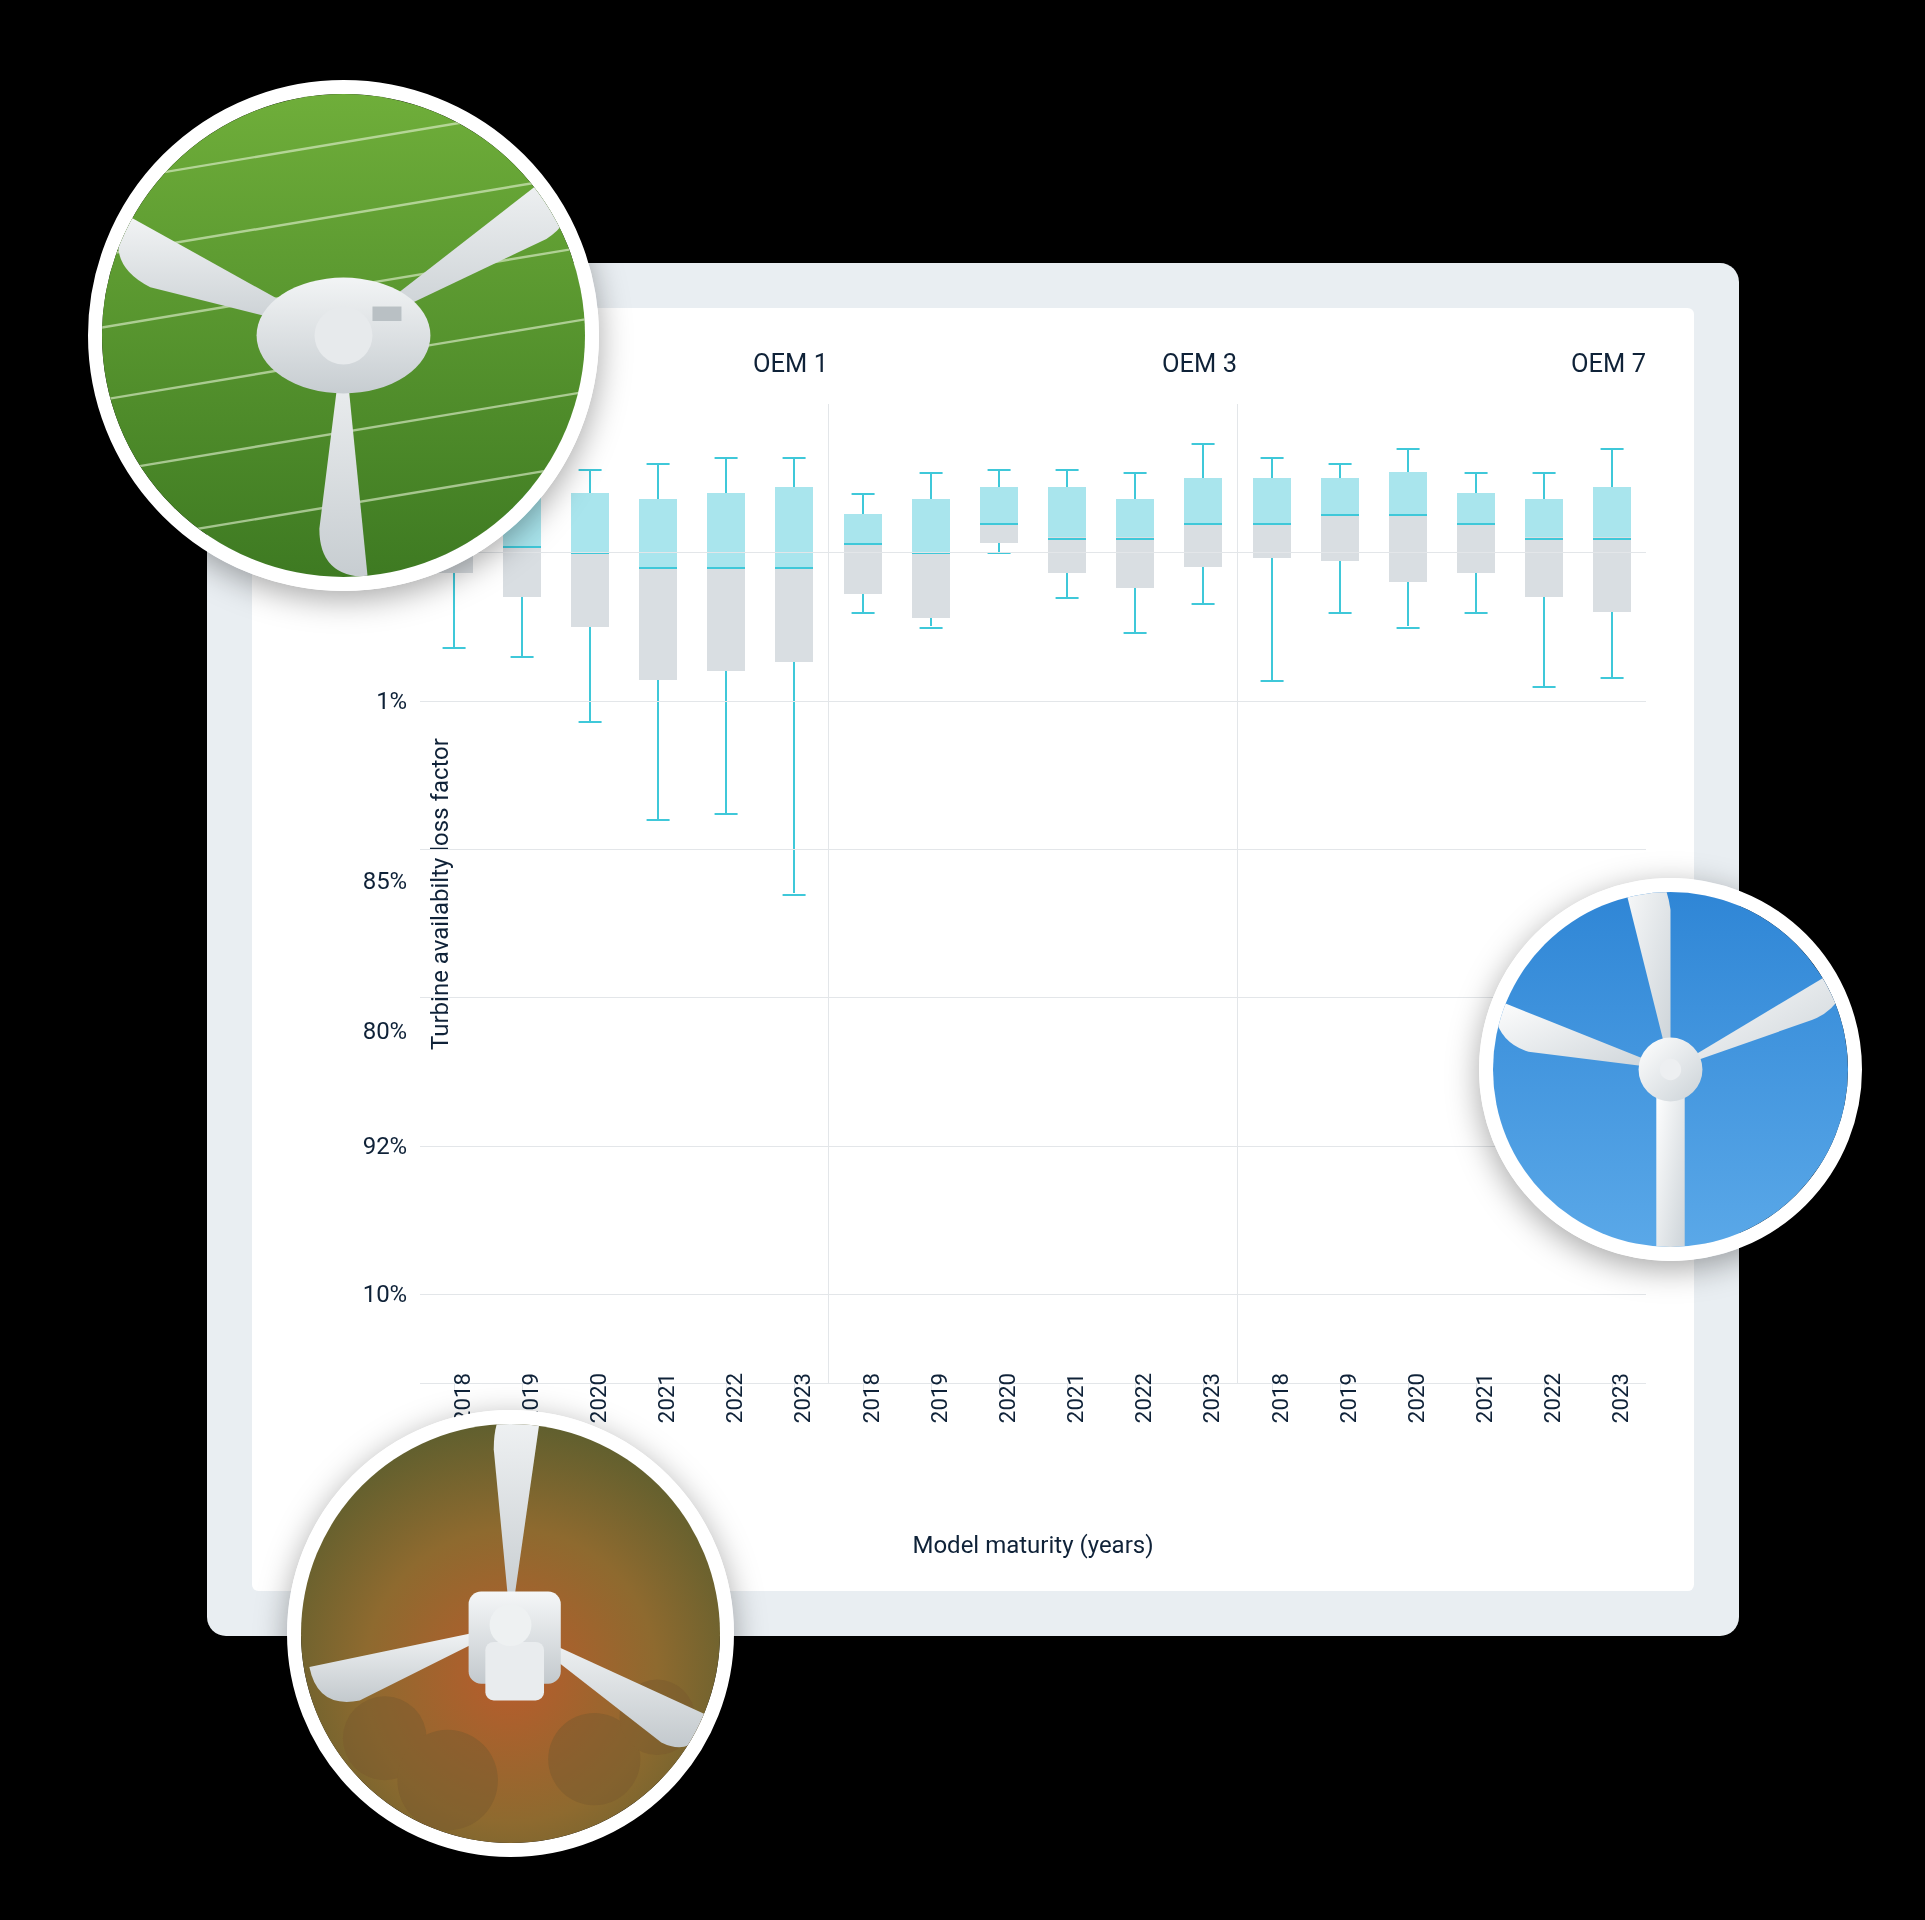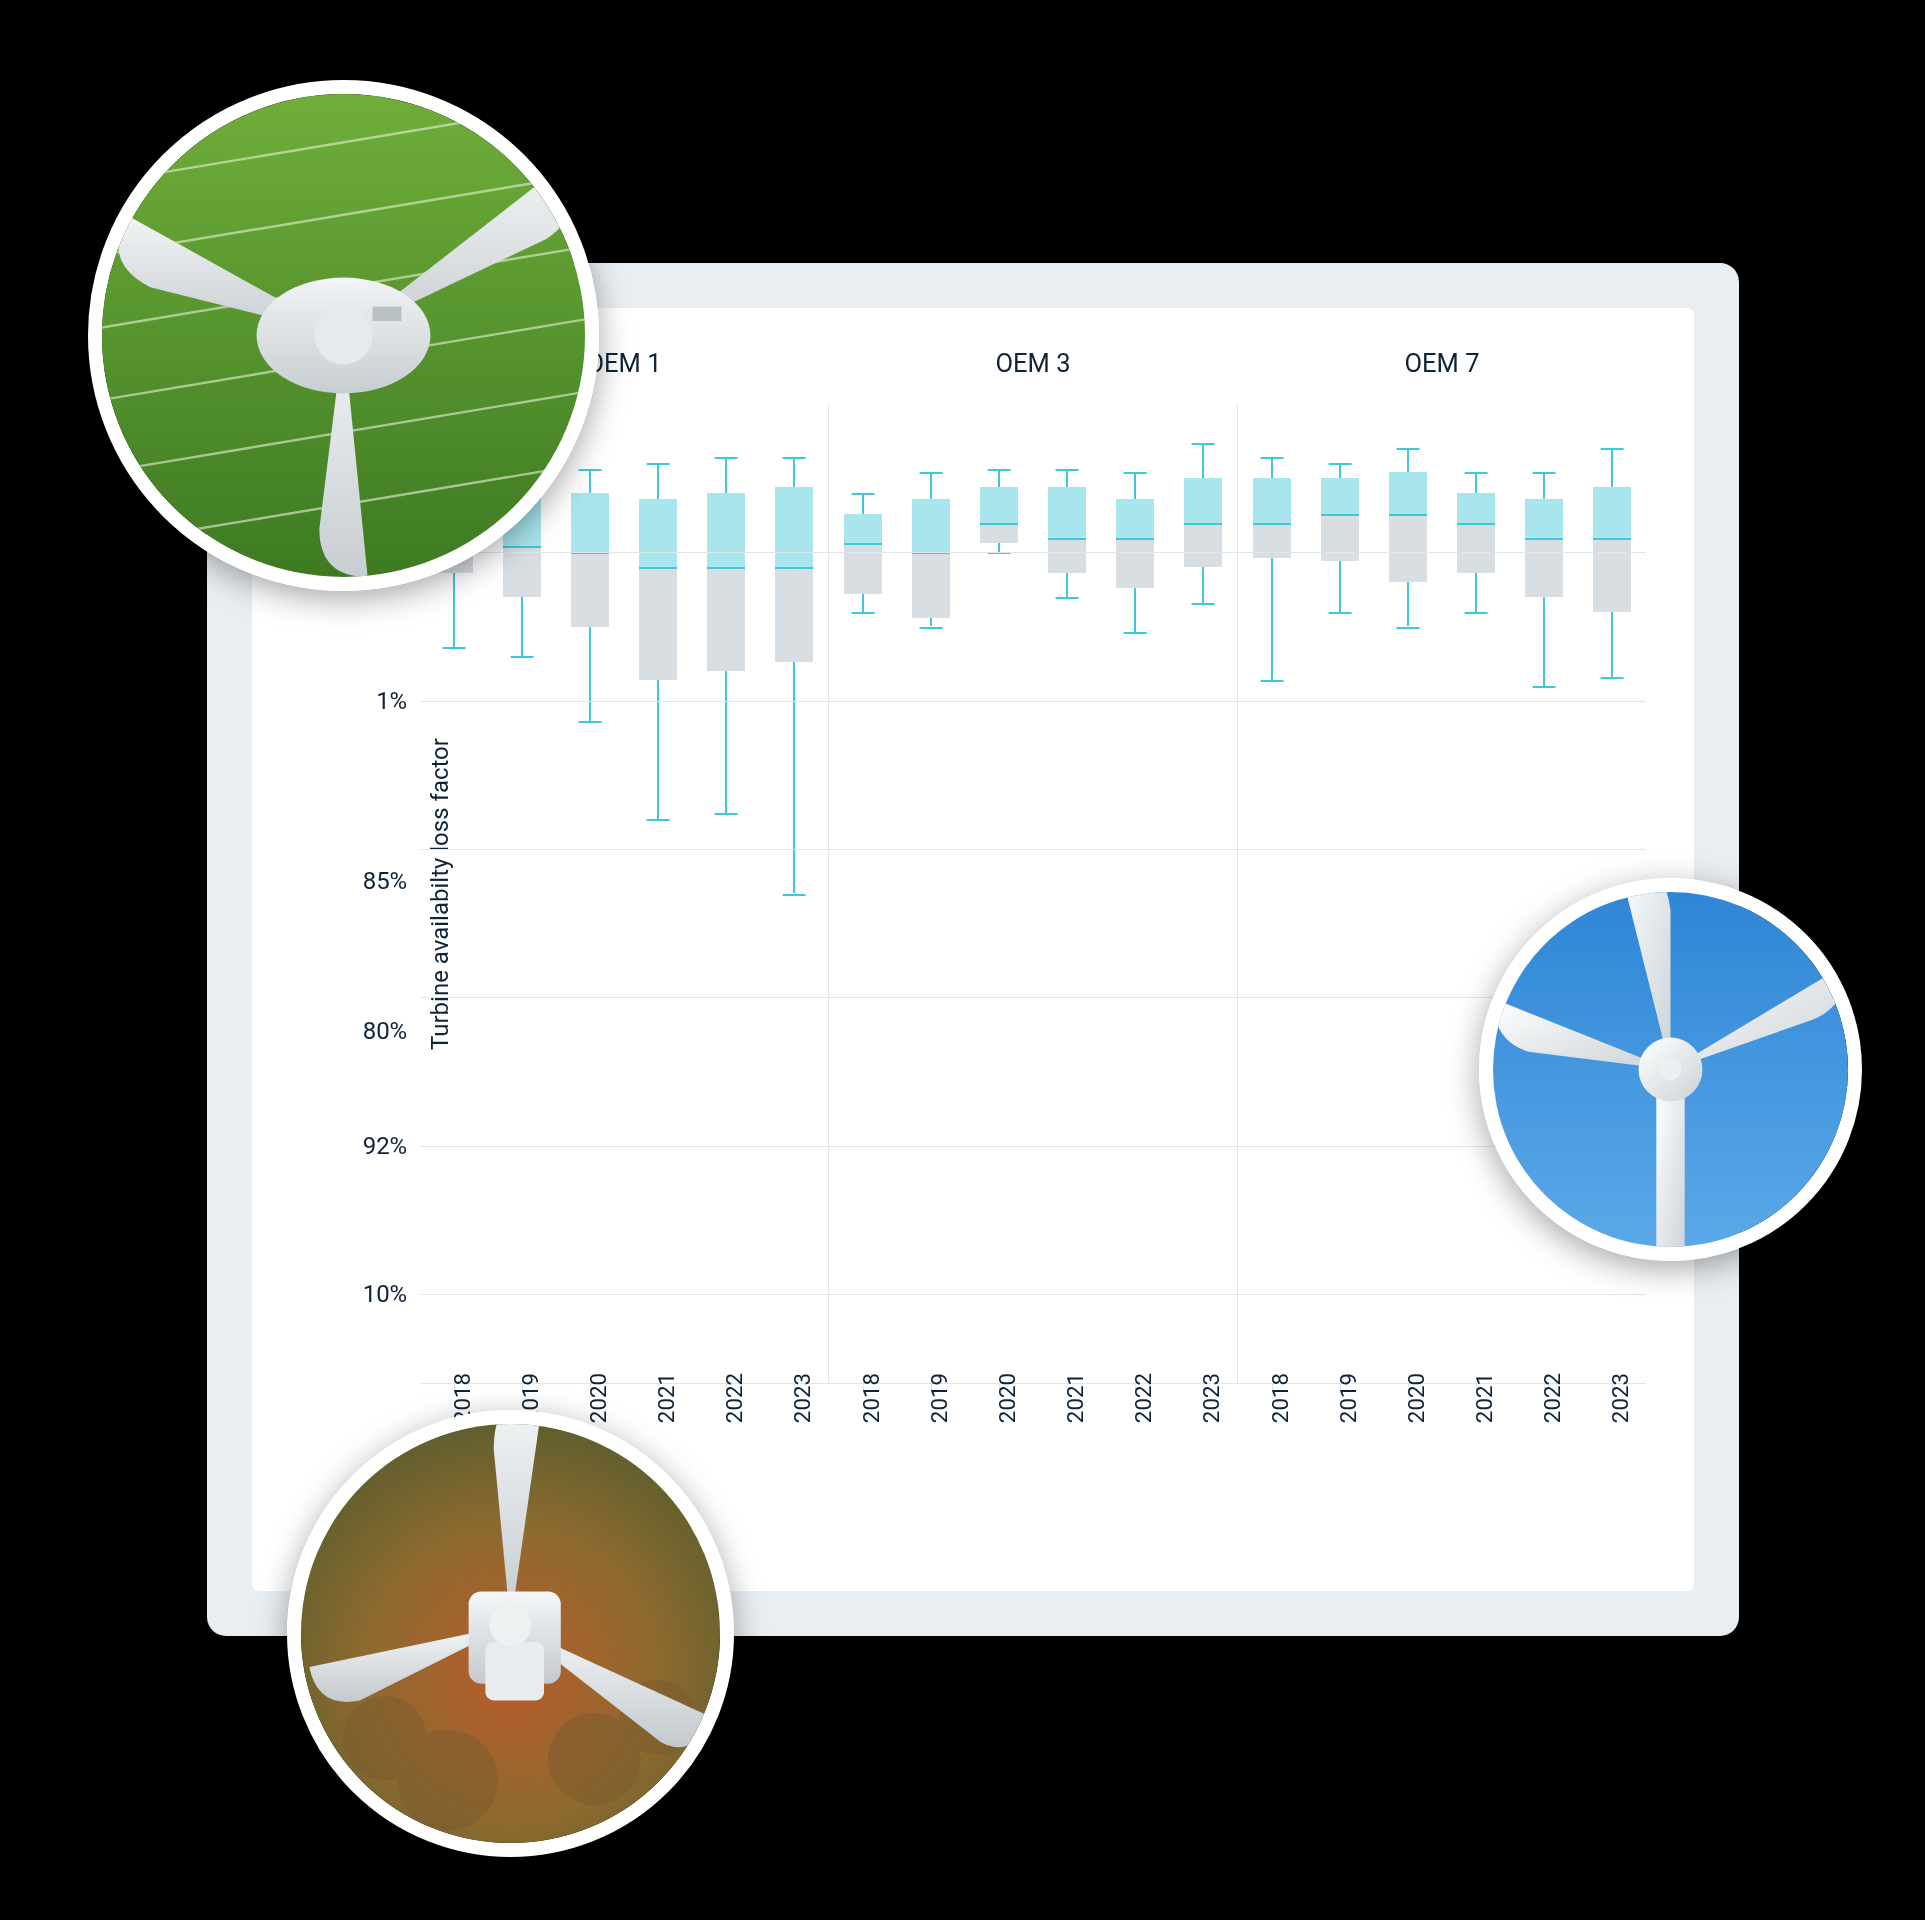--- a/index.html
+++ b/index.html
@@ -82,21 +82,21 @@
   }
   .facet {
     position: relative;
     flex: 1 1 0;
     border-right: 1.6px solid var(--grid);
   }
   .facet:last-child { border-right: none; }
   .facet-header {
     position: absolute;
     top: -56px; left: 0; right: 0;
-    text-align: center;
+    text-align: right;
     font-size: 25.5px;
     color: var(--axis);
   }
   .slots {
     position: absolute; inset: 0;
     display: flex;
   }
   .slot {
     position: relative;
     flex: 1 1 0;
@@ -398,20 +398,21 @@
                         <div class="cap" style="top: 4.54545%;"></div>
                         <div class="cap" style="top: 27.8788%;"></div>
                         <div class="iqr" style="top: 8.48485%; height: 12.7273%;"></div>
                         <div class="upper" style="top: 8.48485%; height: 5.15152%;"></div>
                         <div class="median" style="top: 13.6364%;"></div>
                       </div>
                     </div>
                   </div>
                 </div>
               </div>
+            <div class="xlabel">Model maturity (years)</div>
           <div class="ygrid" style="top: 90.9091%;"></div>
               <div class="ytick" style="top: 90.9091%;">10%</div>
               <div class="ygrid" style="top: 75.7576%;"></div>
               <div class="ytick" style="top: 75.7576%;">92%</div>
               <div class="ygrid" style="top: 60.6061%;"></div>
               <div class="ytick" style="top: 60.6061%; margin-top: 34px;">80%</div>
               <div class="ygrid" style="top: 45.4545%;"></div>
               <div class="ytick" style="top: 45.4545%; margin-top: 32px;">85%</div>
               <div class="ygrid" style="top: 30.303%;"></div>
               <div class="ytick" style="top: 30.303%;">1%</div>

